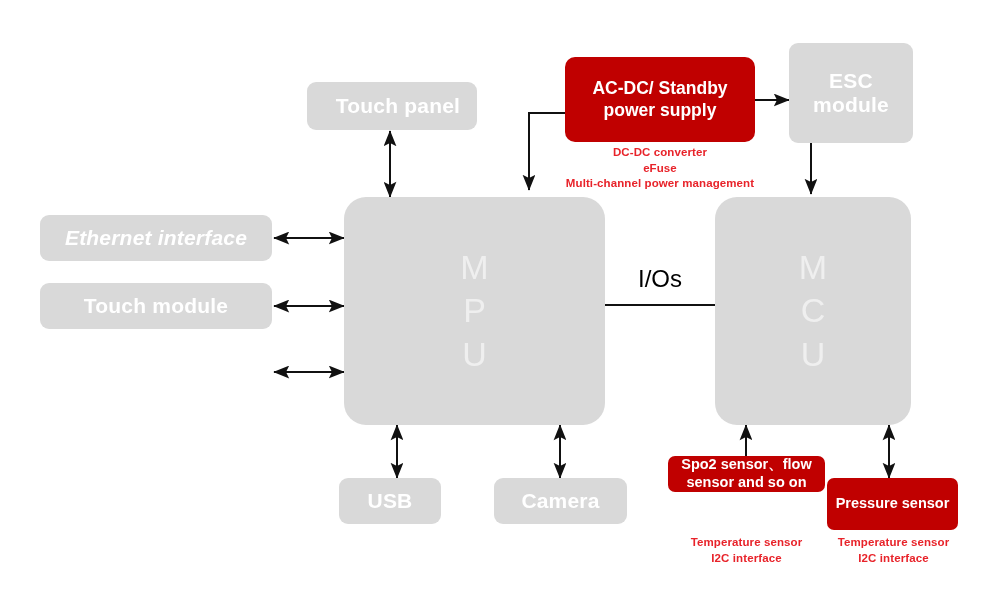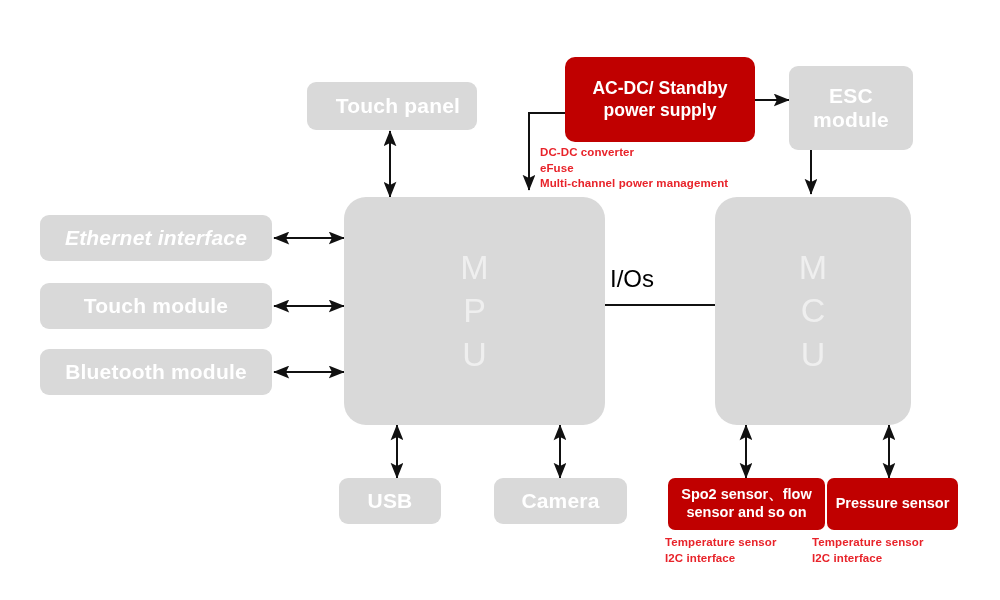--- a/index.html
+++ b/index.html
@@ -70,29 +70,30 @@
     font-size: 14.5px;
     line-height: 1.22;
     padding: 3px 5px;
     border-radius: 7px;
   }
   .caption {
     position: absolute;
     color: #e8232a;
     font-size: 11.5px;
     font-weight: bold;
-    text-align: left;
+    text-align: center;
     line-height: 1.35;
     letter-spacing: 0.1px;
   }
   .wirelabel {
     position: absolute;
     color: #000000;
     font-size: 24px;
     font-weight: normal;
+    text-align: center;
   }
 </style>
 </head>
 <body>
 
 <div id="canvas">
 
   <svg class="wires" viewBox="0 0 1000 600" xmlns="http://www.w3.org/2000/svg">
     <defs>
       <marker id="arrowEnd" markerWidth="9" markerHeight="9" refX="7.6" refY="3.2" orient="auto" markerUnits="strokeWidth">
@@ -133,23 +134,20 @@
   </div>
 
   <div class="node gray peripheral" style="left:40px; top:215px; width:232px; height:46px;font-style:italic;">
     <span>Ethernet interface</span>
   </div>
 
   <div class="node gray peripheral" style="left:40px; top:283px; width:232px; height:46px;">
     <span>Touch module</span>
   </div>
 
-  <div class="node gray peripheral" style="left:40px; top:349px; width:232px; height:46px;">
-    <span>Bluetooth module</span>
-  </div>
 
   <div class="node gray peripheral" style="left:339px; top:478px; width:102px; height:46px;">
     <span>USB</span>
   </div>
 
   <div class="node gray peripheral" style="left:494px; top:478px; width:133px; height:46px;text-align:center;">
     <span>Camera</span>
   </div>
 
   <div class="node gray proc" style="left:344px; top:197px; width:261px; height:228px;">
@@ -175,28 +173,28 @@
       <span class="stack">supply</span>
     </div>
   </div>
 
   <div class="caption" style="left:540px; top:145px; width:240px;">
     <span class="stack">DC-DC converter</span><br>
     <span class="stack">eFuse</span><br>
     <span class="stack">Multi-channel power management</span>
   </div>
 
-  <div class="node gray peripheral" style="left:789px; top:66px; width:124px; height:84px;">
+  <div class="node gray peripheral" style="left:789px; top:43px; width:124px; height:100px;">
     <div>
       <span class="stack">ESC</span>
       <span class="stack">module</span>
     </div>
   </div>
 
-  <div class="node red sensorbox" style="left:668px; top:478px; width:157px; height:52px;">
+  <div class="node red sensorbox" style="left:668px; top:456px; width:157px; height:36px;">
     <div>
       <span class="stack">Spo2 sensor、flow</span>
       <span class="stack">sensor and so on</span>
     </div>
   </div>
 
   <div class="node red sensorbox" style="left:827px; top:478px; width:131px; height:52px;">
     <span>Pressure sensor</span>
   </div>
 

